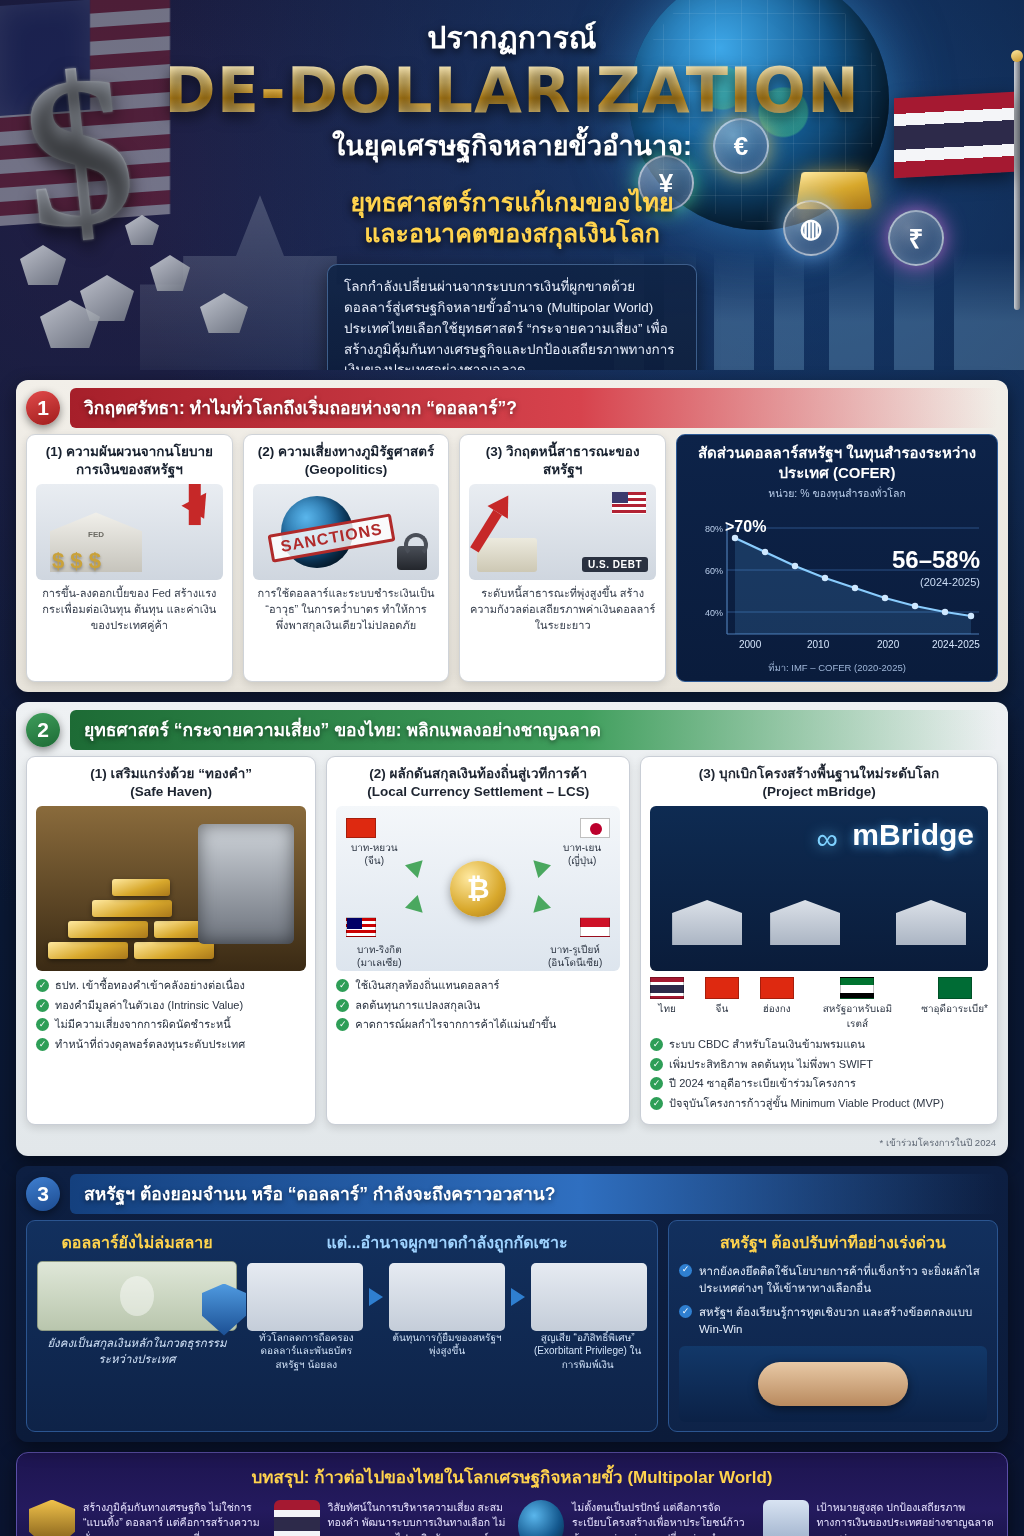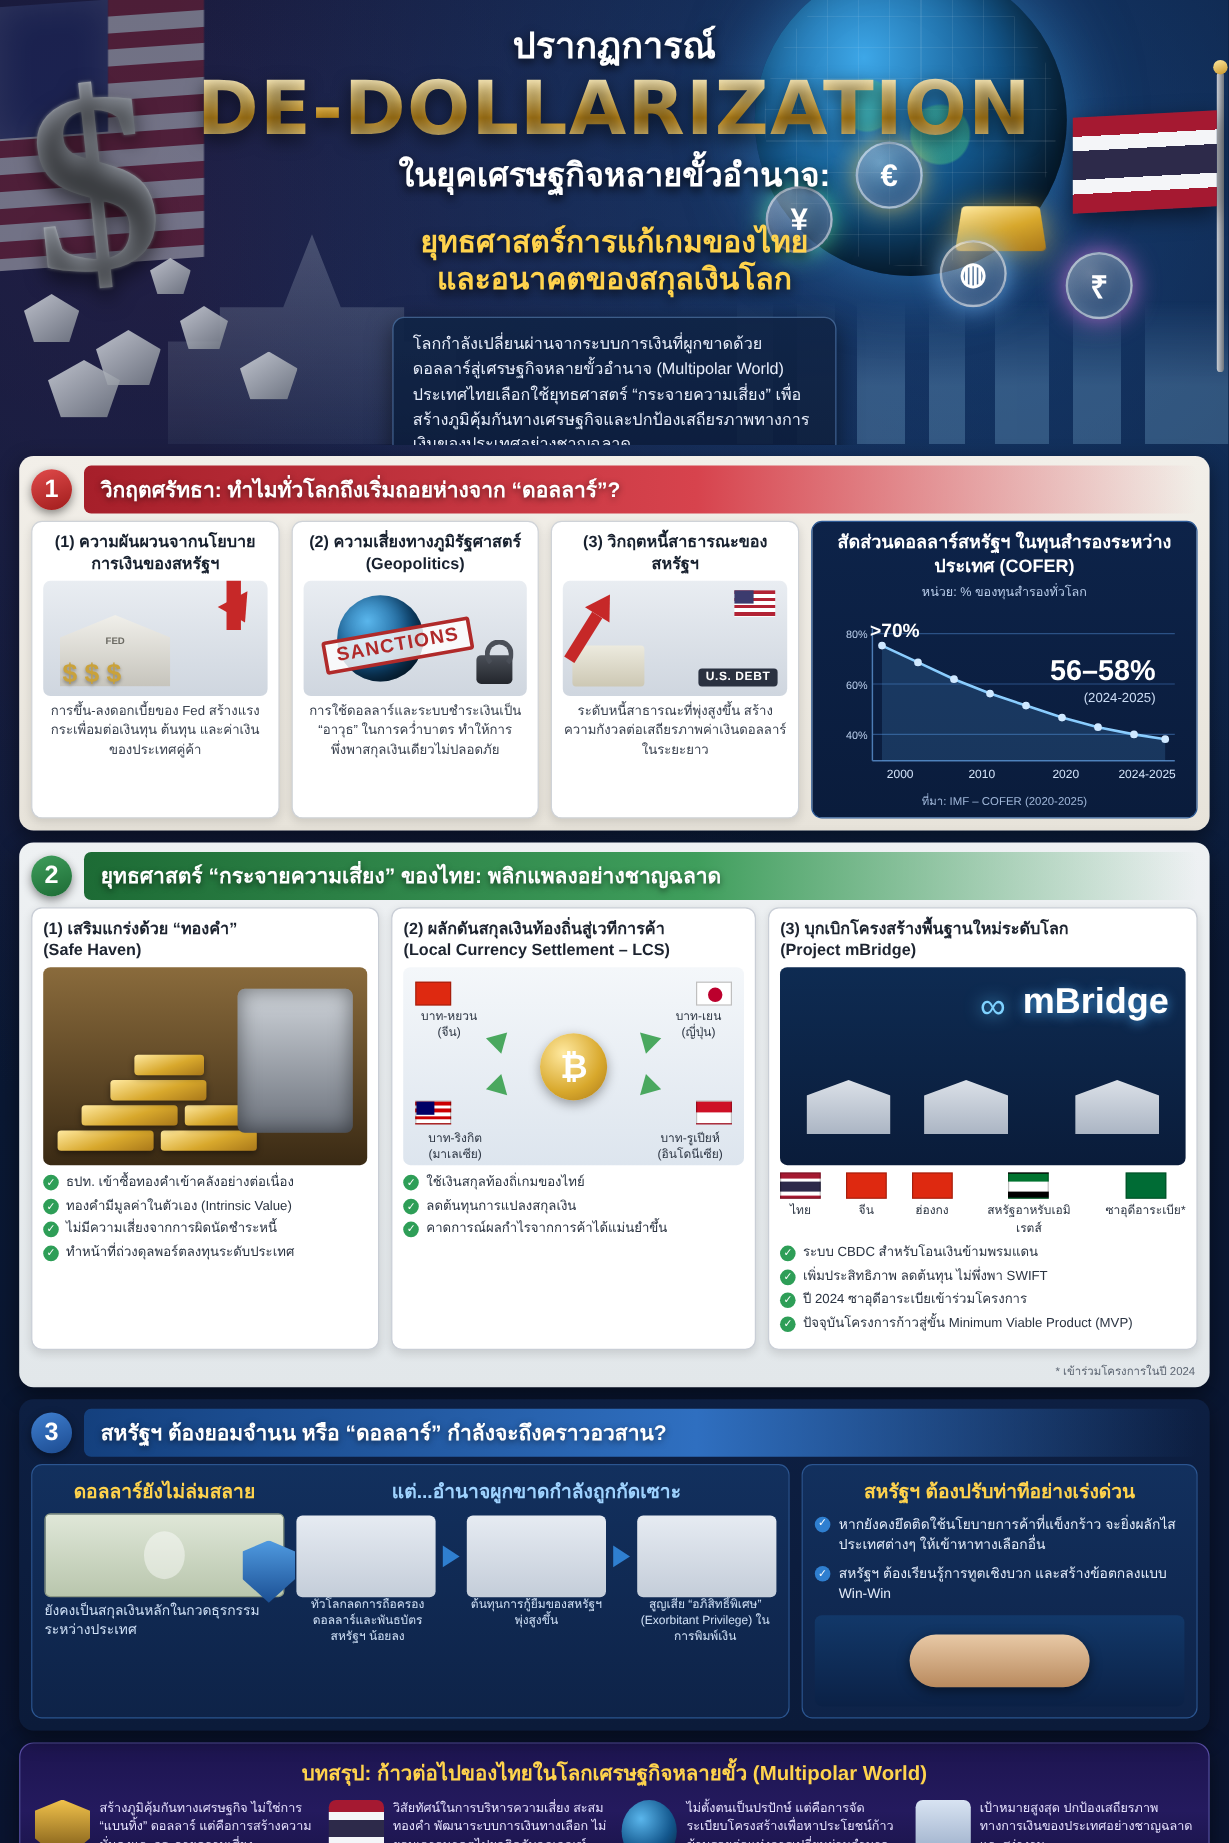--- a/index.html
+++ b/index.html
@@ -174,29 +174,29 @@
 
   
   .chart-panel { flex:0 0 322px; background:linear-gradient(180deg,#0d2349,#0a1c3c);
     border:1px solid #2d5a96; border-radius:9px; padding:8px 10px 6px; color:#eaf2ff; }
   .chart-title { text-align:center; font-size:15px; font-weight:bold; line-height:1.3; color:#fff; }
   .chart-unit { text-align:center; font-size:10.5px; color:#b9cdea; margin-top:3px; }
   .chart-area { position:relative; height:150px; margin-top:6px; }
   .chart-svg { width:100%; height:100%; display:block; }
   .chart-note { font-size:9.5px; color:#9fb6d8; text-align:center; margin-top:2px; }
   .chart-badge { position:absolute; left:38px; top:10px; font-size:16px; font-weight:bold; color:#fff; }
-  .chart-big { position:absolute; right:24px; top:40px; text-align:right; }
+  .chart-big { position:absolute; right:7px; top:40px; text-align:right; }
   .chart-big b { font-size:24px; color:#ffffff; display:block; line-height:1; }
   .chart-big span { font-size:11px; color:#cbdcf4; }
 
   
   .s2cards { display:flex; gap:10px; padding:0 10px 10px; }
   .s2card { background:#fff; border:1px solid #c9ced6; border-radius:9px; padding:8px 9px; color:#1d2430;
     box-shadow:0 3px 8px rgba(0,0,0,.12); }
-  .s2card h4 { margin:0 0 6px; font-size:13.5px; line-height:1.3; }
+  .s2card h4 { margin:0 0 6px; font-size:13.5px; text-align:center; line-height:1.3; }
   .bullets { margin:7px 0 0; padding:0; list-style:none; }
   .bullets li { display:flex; gap:6px; align-items:flex-start; font-size:11px; line-height:1.42;
     margin-bottom:4px; color:#2b3442; }
   .chk { flex:0 0 13px; width:13px; height:13px; border-radius:50%; background:#2e9e57; color:#fff;
     font-size:9px; display:flex; align-items:center; justify-content:center; margin-top:1px; }
   .chk.blue { background:#2f7fd0; }
 
   .vault { height:165px; border-radius:6px; position:relative; overflow:hidden;
     background:linear-gradient(180deg,#8a6b3c,#3a2a14); }
   .vault:after{ content:""; position:absolute; right:12px; top:18px; width:96px; height:120px; border-radius:6px;
@@ -237,21 +237,21 @@
   .mb-flag .sq { width:34px; height:22px; margin:0 auto 2px; border:1px solid rgba(0,0,0,.25); }
   .footnote { font-size:9.5px; color:#5d6673; padding:0 12px 6px; text-align:right; }
 
   
   .s3wrap { display:flex; gap:10px; padding:0 10px 10px; }
   .s3left { flex:1; background:linear-gradient(180deg,#12305e,#0e2348);
     border:1px solid #2b5590; border-radius:9px; padding:9px 10px; }
   .s3right { flex:0 0 330px; background:linear-gradient(180deg,#12305e,#0e2348);
     border:1px solid #2b5590; border-radius:9px; padding:9px 10px; }
   .s3h { font-size:16px; font-weight:bold; color:#fff; text-align:center; margin-bottom:4px; }
-  .s3sub { font-size:11.5px; color:#cfe0f6; text-align:left; line-height:1.45; }
+  .s3sub { font-size:11.5px; color:#cfe0f6; text-align:center; line-height:1.45;font-style:italic; }
   .s3cols { display:flex; gap:10px; }
   .s3col { flex:1; }
   .bill { height:70px; border-radius:5px; margin:6px 0 4px; position:relative;
     background:linear-gradient(180deg,#dfe7d8,#b9c6ad); border:1px solid #8e9b85; }
   .bill:after{ content:""; position:absolute; left:50%; top:50%; transform:translate(-50%,-50%);
     width:34px; height:40px; border-radius:50%; background:rgba(255,255,255,.45); }
   .shield { position:absolute; right:-10px; bottom:-6px; width:44px; height:52px;
     background:linear-gradient(180deg,#4f9ae0,#1b4f93);
     clip-path:polygon(50% 0,100% 18%,100% 62%,50% 100%,0 62%,0 18%); }
   .steps { display:flex; align-items:center; gap:6px; margin-top:8px; }
@@ -474,21 +474,21 @@
             <span>(มาเลเซีย)</span>
           </small>
           <small style="right:6px;bottom:2px;width:78px">
             <span>บาท-รูเปียห์</span><br>
             <span>(อินโดนีเซีย)</span>
           </small>
         </div>
         <ul class="bullets">
           <li>
               <span class="chk">✓</span>
-              <span>ใช้เงินสกุลท้องถิ่เกมของไทย์</span>
+              <span>ใช้เงินสกุลท้องถิ่นแทนดอลลาร์</span>
             </li>
           <li>
               <span class="chk">✓</span>
               <span>ลดต้นทุนการแปลงสกุลเงิน</span>
             </li>
           <li>
               <span class="chk">✓</span>
               <span>คาดการณ์ผลกำไรจากการค้าได้แม่นยำขึ้น</span>
             </li>
         </ul>

